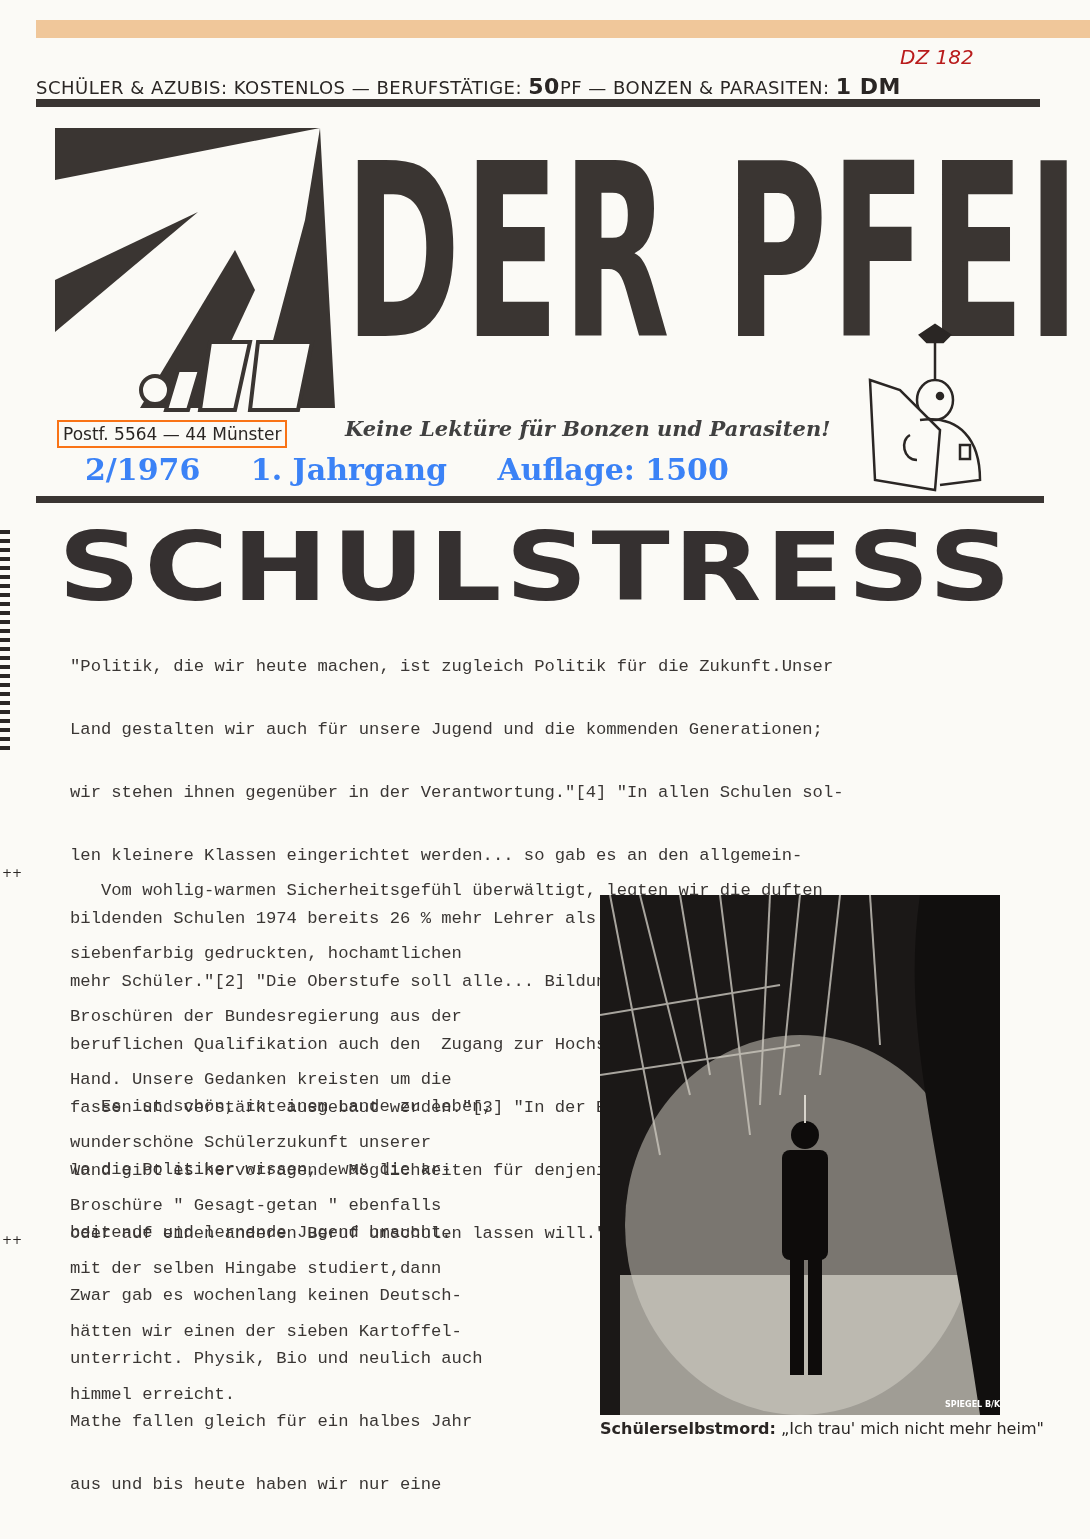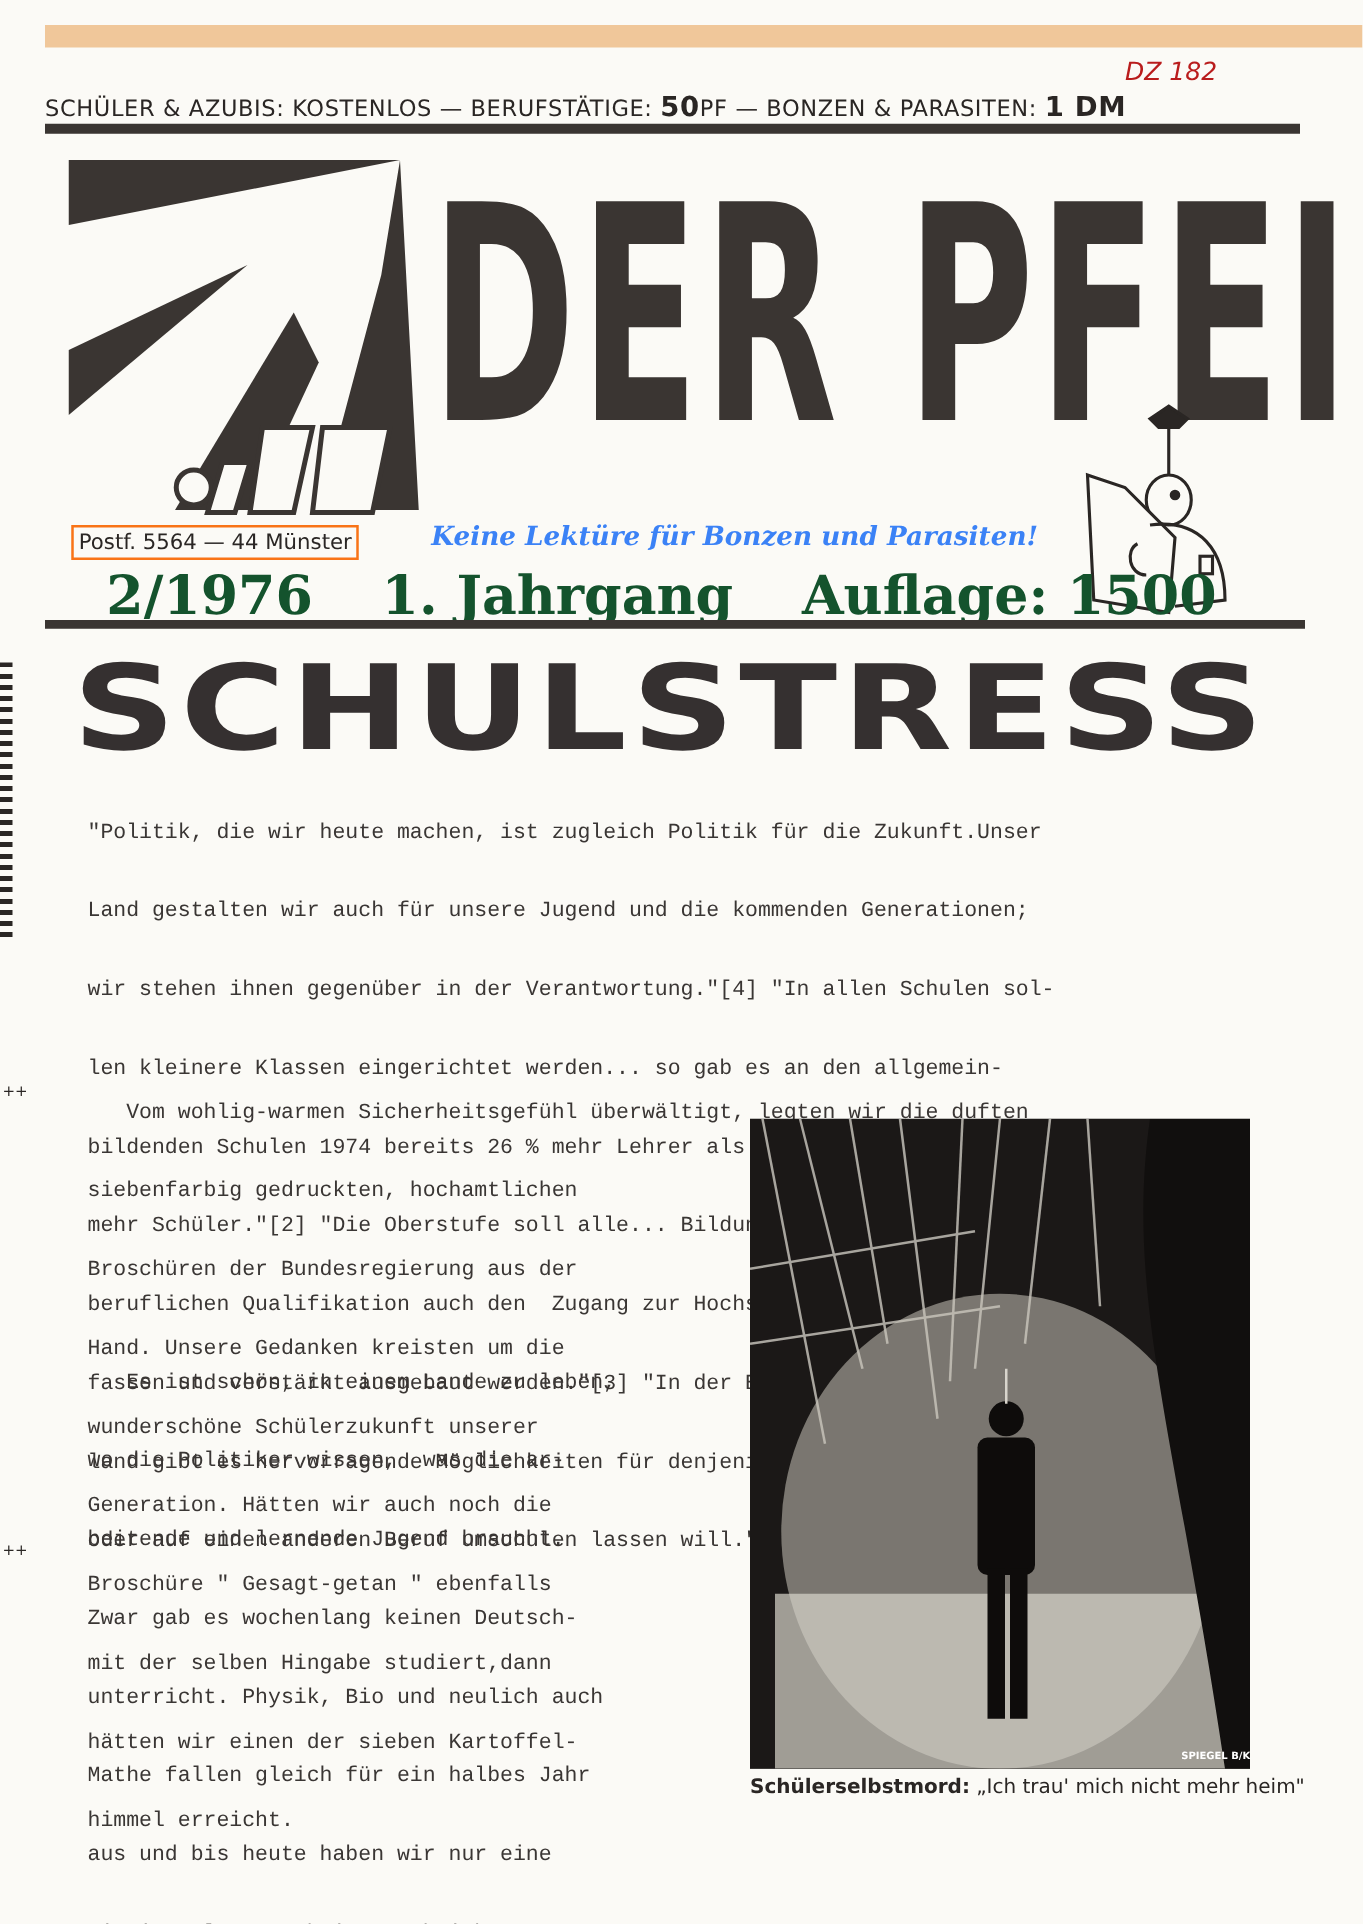--- a/index.html
+++ b/index.html
@@ -9,22 +9,22 @@
     font-family: "Liberation Mono", "DejaVu Sans Mono", monospace;
   }
   .tape { position: absolute; left: 36px; top: 20px; width: 1054px; height: 18px; background: #f0c79a; }
   .archive-no { position: absolute; left: 900px; top: 45px; font-family: "DejaVu Sans", sans-serif; font-size: 20px; color: #b91c1c; font-style: italic; }
   .price-line { position: absolute; left: 36px; top: 74px; font-family: "DejaVu Sans", sans-serif; font-size: 18px; letter-spacing: 0.5px; color: #2a2624; white-space: nowrap; }
   .price-line b { font-size: 22px; }
   .rule { position: absolute; background: #3a3532; }
   .logo { position: absolute; left: 50px; top: 120px; }
   .masthead-title { position: absolute; left: 345px; top: 118px; font-family: "DejaVu Sans", sans-serif; font-weight: bold; font-size: 240px; line-height: 270px; color: #3a3532; transform: scaleX(0.58); transform-origin: left top; letter-spacing: 6px; white-space: nowrap; }
   .address-box { position: absolute; left: 57px; top: 420px; border: 2px solid #f97316; padding: 0 4px; font-family: "DejaVu Sans", sans-serif; font-size: 17px; line-height: 24px; }
-  .slogan { position: absolute; left: 345px; top: 416px; font-family: "DejaVu Serif", serif; font-style: italic; font-weight: bold; font-size: 21px; color: #3b82f6; white-space: nowrap; }
-  .issue-line { position: absolute; left: 85px; top: 452px; font-family: "DejaVu Serif", serif; font-weight: bold; font-size: 43px; white-space: nowrap; color: #14532d; }
+  .slogan { position: absolute; left: 345px; top: 416px; font-family: "DejaVu Serif", serif; font-style: italic; font-weight: bold; font-size: 21px; color: #404040; white-space: nowrap; }
+  .issue-line { position: absolute; left: 85px; top: 452px; font-family: "DejaVu Serif", serif; font-weight: bold; font-size: 30px; white-space: nowrap; color: #3b82f6; }
   .issue-line span { margin-right: 40px; }
   .cartoon { position: absolute; left: 865px; top: 320px; }
   .headline { position: absolute; left: 58px; top: 520px; font-family: "DejaVu Sans", sans-serif; font-weight: bold; font-size: 94px; line-height: 96px; letter-spacing: 3px; color: #353030; transform: scaleX(1.22); transform-origin: left top; white-space: nowrap; }
   .body-text { position: absolute; left: 70px; font-size: 17.2px; line-height: 21px; color: #3a3634; white-space: pre; }
   .intro { top: 614px; }
   .para1 { top: 838px; }
   .para2 { top: 1054px; }
   .photo { position: absolute; left: 600px; top: 895px; width: 400px; height: 520px; background: #1b1817; overflow: hidden; }
   .caption { position: absolute; left: 600px; top: 1419px; font-family: "DejaVu Sans", sans-serif; font-size: 16px; color: #2a2624; white-space: nowrap; }
   .caption b { font-weight: bold; }
@@ -98,21 +98,20 @@
   <div>land gibt es hervorragende Möglichkeiten für denjenigen,der sich fortbilden</div>
   <div>oder auf einen anderen Beruf umschulen lassen will."[4]</div>
 </div>
 
 <div class="body-text para1">
   <div>   Vom wohlig-warmen Sicherheitsgefühl überwältigt, legten wir die duften</div>
   <div>siebenfarbig gedruckten, hochamtlichen</div>
   <div>Broschüren der Bundesregierung aus der</div>
   <div>Hand. Unsere Gedanken kreisten um die</div>
   <div>wunderschöne Schülerzukunft unserer</div>
-  <div>Generation. Hätten wir auch noch die</div>
   <div>Broschüre " Gesagt-getan " ebenfalls</div>
   <div>mit der selben Hingabe studiert,dann</div>
   <div>hätten wir einen der sieben Kartoffel-</div>
   <div>himmel erreicht.</div>
 </div>
 
 <div class="body-text para2">
   <div>   Es ist schön, in einem Lande zu leben,</div>
   <div>wo die Politiker wissen,  was die ar-</div>
   <div>beitende und lernende Jugend braucht.</div>

